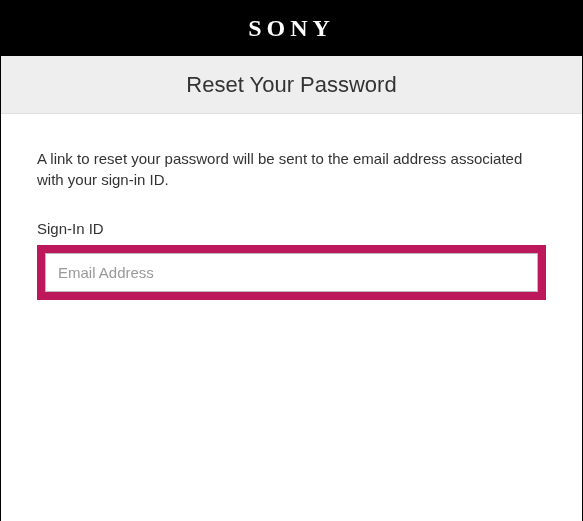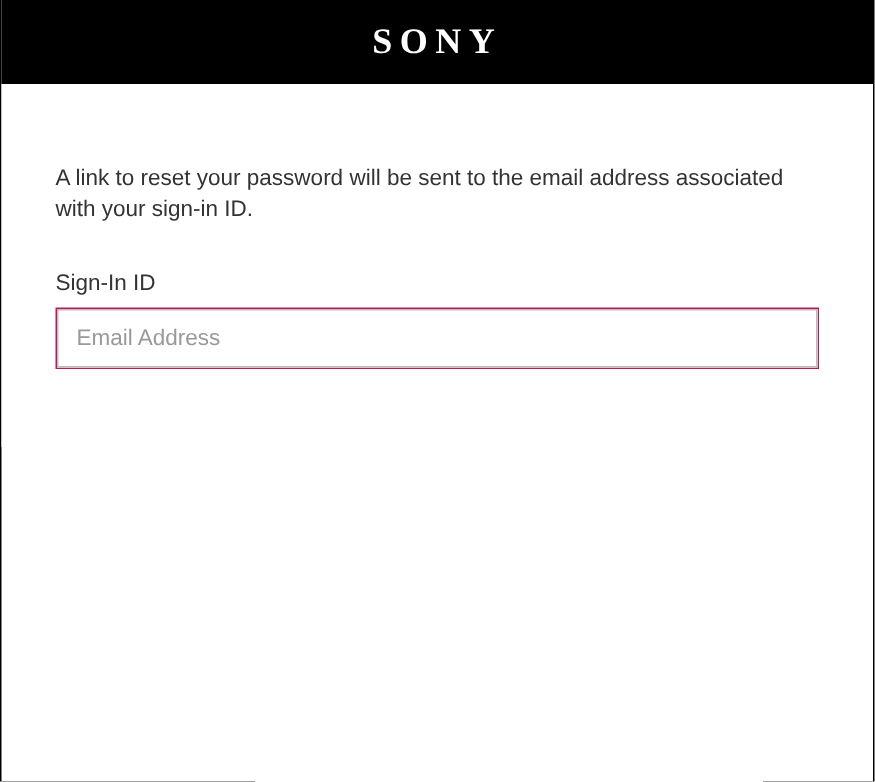--- a/index.html
+++ b/index.html
@@ -43,36 +43,36 @@
       justify-content: center;
       border-bottom: 1px solid #e0e0e0;
     }
     .title {
       font-size: 22px;
       color: #333;
       font-weight: normal;
     }
     .content {
       background: #fff;
-      padding: 52px 36px;
+      padding: 34px 36px;
     }
     .description {
       font-size: 15px;
       color: #333;
       line-height: 1.4;
       margin-bottom: 30px;
     }
     .field-label {
       font-size: 15px;
       color: #333;
       margin-bottom: 8px;
       display: block;
     }
     .input-wrapper {
-      border: 1px solid #be185d;
+      border: 8px solid #be185d;
     }
     .email-input {
       width: 100%;
       padding: 10px 12px;
       font-size: 15px;
       border: 1px solid #bbb;
       outline: none;
       color: #777;
       background: #fff;
     }
@@ -95,20 +95,23 @@
       text-align: center;
     }
   </style>
 </head>
 <body>
 
 <div class="container">
   <div class="header">
     <div class="logo">SONY</div>
   </div>
+  <div class="title-bar">
+    <h1 class="title">Reset Your Password</h1>
+  </div>
   <div class="content">
     <p class="description">A link to reset your password will be sent to the email address associated with your sign-in ID.</p>
     <label class="field-label">Sign-In ID</label>
     <div class="input-wrapper">
       <input type="text" class="email-input" placeholder="Email Address" style="">
     </div>
   </div>
 </div>
 
 </body></html>

